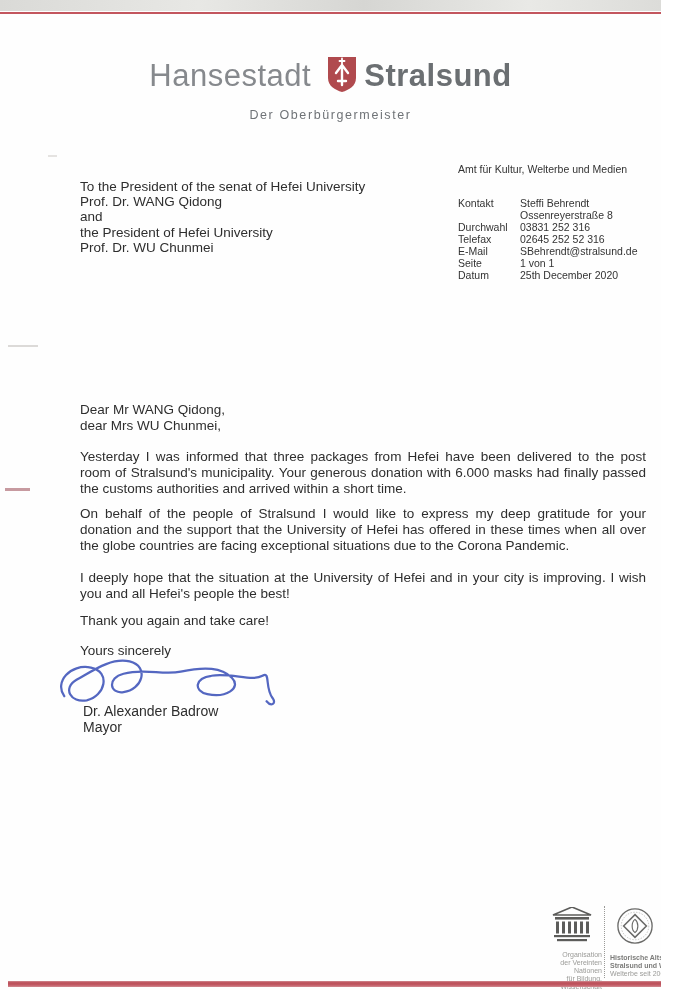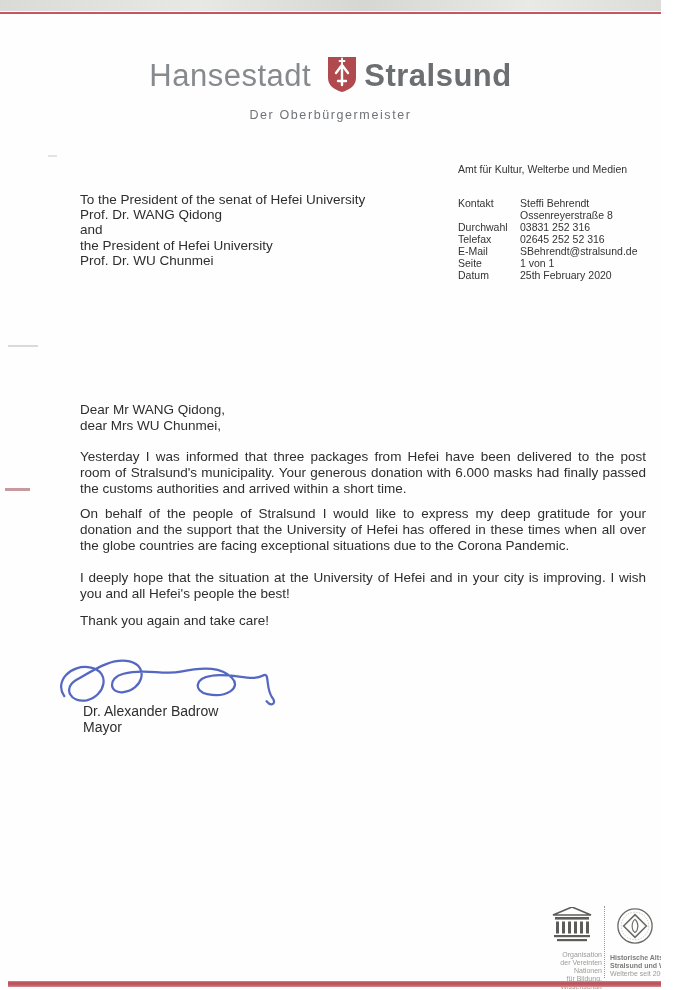--- a/index.html
+++ b/index.html
@@ -25,21 +25,21 @@
   .brand-sub{margin-top:7px;font-size:12.5px;letter-spacing:1.6px;color:#6f7377;}
 
   
   .dept{position:absolute;left:458px;top:163px;font-size:10.5px;color:#333;}
   .meta{position:absolute;left:458px;top:197px;font-size:10.5px;line-height:12px;color:#333;}
   .meta-row{display:flex;}
   .meta-label{width:62px;flex:0 0 62px;}
   .meta-value{white-space:nowrap;}
 
   
-  .recipient{position:absolute;left:80px;top:179px;font-size:13.5px;line-height:15.2px;margin-top:13px;}
+  .recipient{position:absolute;left:80px;top:179px;font-size:13.5px;line-height:15.2px;}
 
   
   .subject{position:absolute;left:80px;top:353px;font-size:13.5px;font-weight:700;}
   .salutation{position:absolute;left:80px;top:402px;font-size:13.5px;line-height:15.5px;}
   .para{position:absolute;left:80px;width:566px;font-size:13.5px;line-height:15.8px;
         text-align:justify;}
   .p1{top:449px;} .p2{top:506px;} .p3{top:570px;}
   .p4{top:613px;text-align:left;} .closing{top:643px;text-align:left;}
   .signature{position:absolute;left:52px;top:653px;}
   .signer{position:absolute;left:83px;top:704px;font-size:14px;line-height:15.5px;}
@@ -102,21 +102,21 @@
     <div class="meta-row">
       <span class="meta-label">E-Mail</span>
       <span class="meta-value">SBehrendt@stralsund.de</span>
     </div>
     <div class="meta-row">
       <span class="meta-label">Seite</span>
       <span class="meta-value">1 von 1</span>
     </div>
     <div class="meta-row">
       <span class="meta-label">Datum</span>
-      <span class="meta-value">25th February 2020</span>
+      <span class="meta-value">25th December 2020</span>
     </div>
   </div>
 
   <div class="recipient">
     <div>To the President of the senat of Hefei University</div>
     <div>Prof. Dr. WANG Qidong</div>
     <div>and</div>
     <div>the President of Hefei University</div>
     <div>Prof. Dr. WU Chunmei</div>
   </div>
@@ -124,20 +124,21 @@
 
   <div class="salutation">
     <div>Dear Mr WANG Qidong,</div>
     <div>dear Mrs WU Chunmei,</div>
   </div>
 
   <div class="para p1">Yesterday I was informed that three packages from Hefei have been delivered to the post room of Stralsund's municipality. Your generous donation with 6.000 masks had finally passed the customs authorities and arrived within a short time.</div>
   <div class="para p2">On behalf of the people of Stralsund I would like to express my deep gratitude for your donation and the support that the University of Hefei has offered in these times when all over the globe countries are facing exceptional situations due to the Corona Pandemic.</div>
   <div class="para p3">I deeply hope that the situation at the University of Hefei and in your city is improving. I wish you and all Hefei's people the best!</div>
   <div class="para p4">Thank you again and take care!</div>
+  <div class="para closing">Yours sincerely</div>
 
   <div class="signature">
     <svg width="235" height="68" viewBox="0 0 230 66">
       <path d="M12,42 C2,28 18,10 38,14 C58,18 52,42 34,46 C18,49 10,34 24,26
                C40,17 58,4 76,8 C96,13 88,36 70,38 C56,40 54,24 70,20
                C92,14 108,22 126,18 C150,13 166,14 176,24 C186,34 170,44 152,40
                C138,37 140,24 156,22 C176,19 196,28 206,22 C214,17 208,34 216,44
                C220,50 214,52 210,47" fill="none" stroke="#3c52b8" stroke-width="2.2" stroke-linecap="round" opacity="0.88"></path>
     </svg>
   </div>

